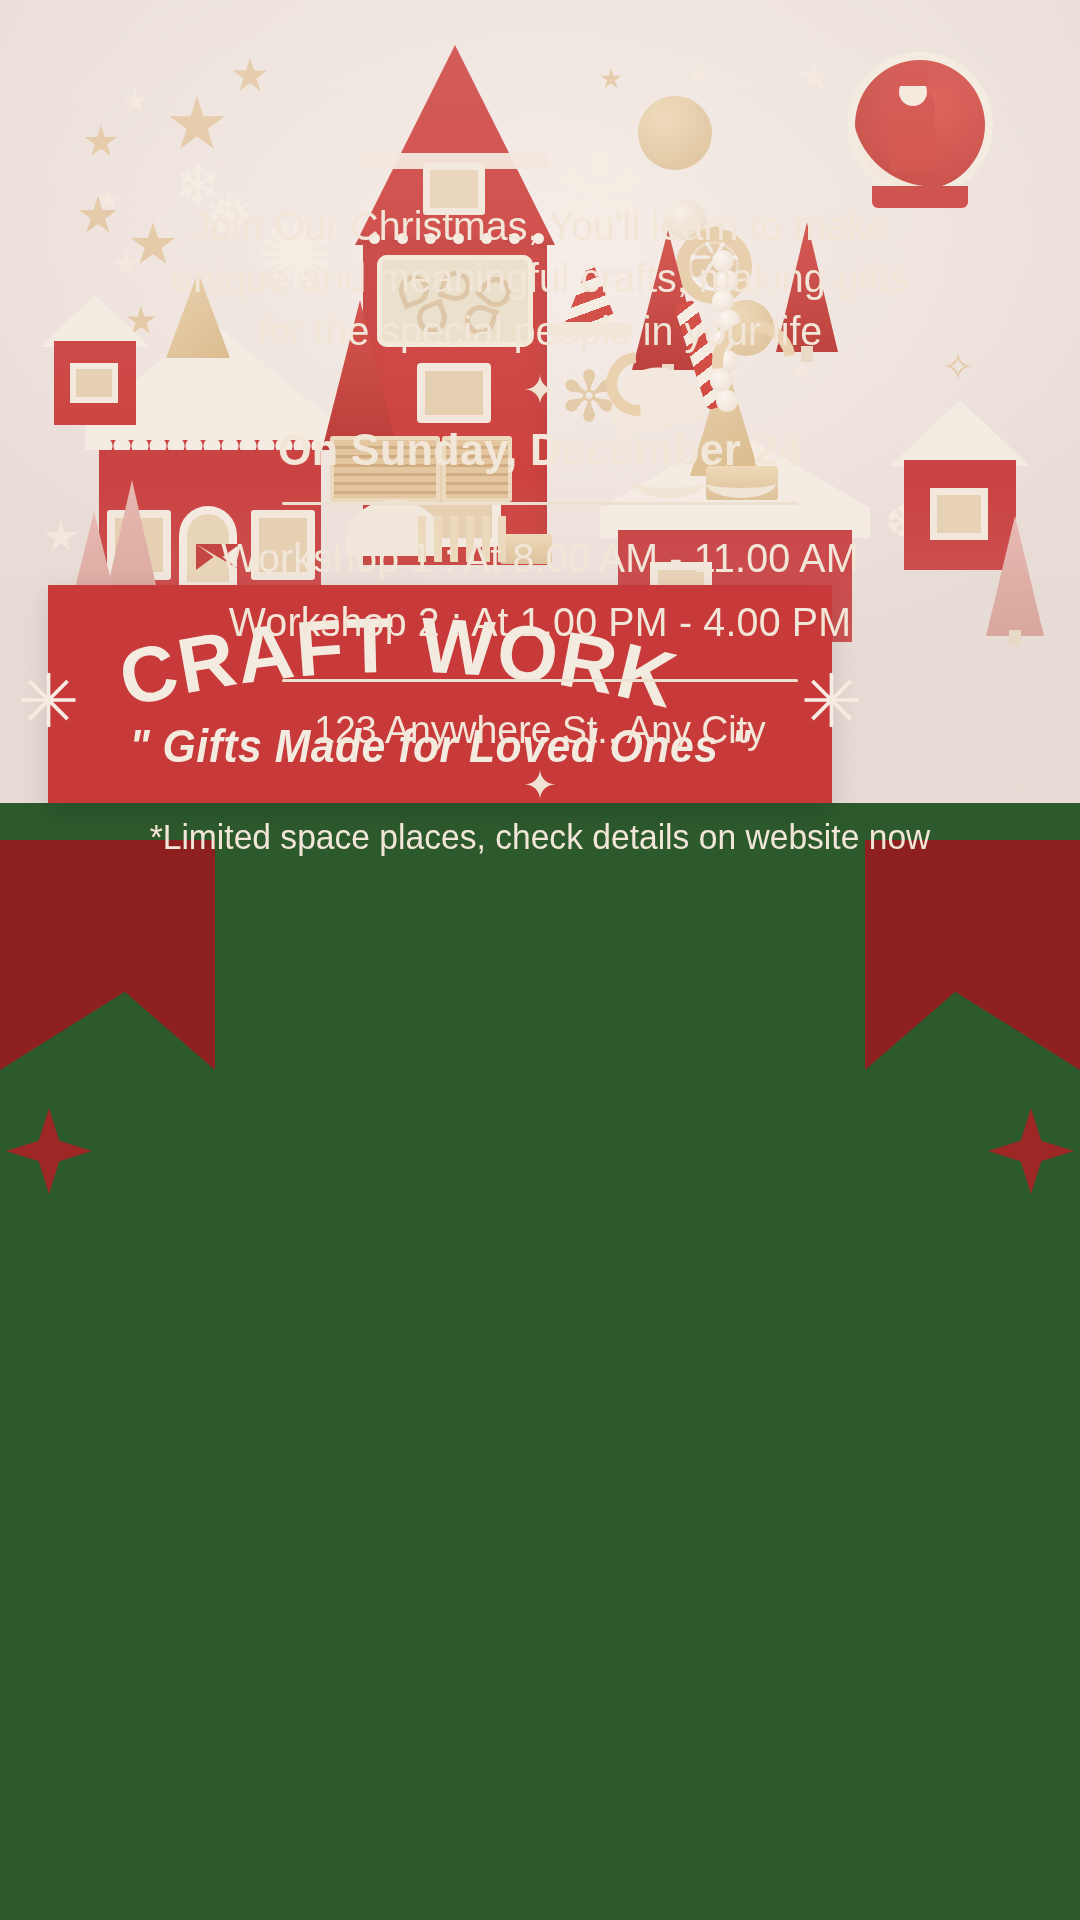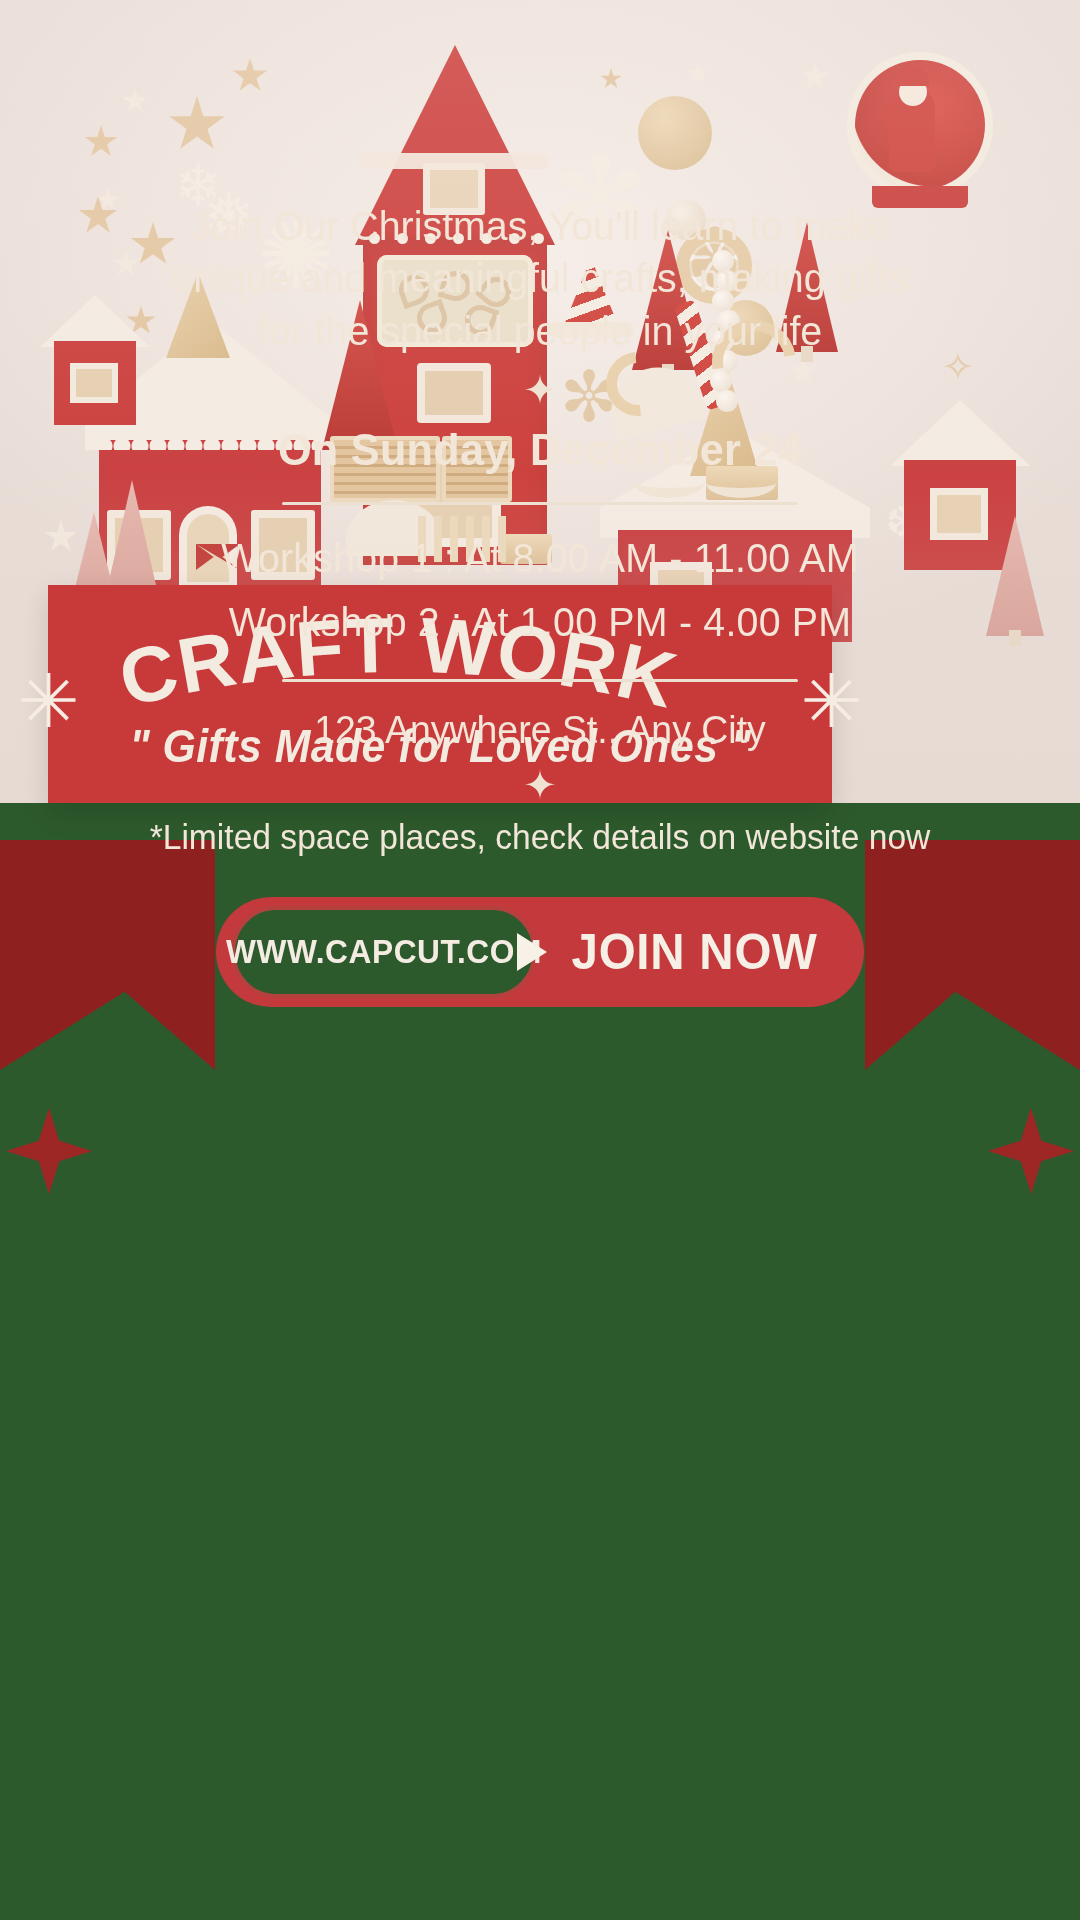--- a/index.html
+++ b/index.html
@@ -634,24 +634,15 @@
     </div>
 
     <div class="rule bottom"></div>
 
     <div class="venue">123 Anywhere St., Any City</div>
 
     <div class="sparkle">✦</div>
 
     <div class="note">*Limited space places, check details on website now</div>
 
-    <div class="cta-wrap">
-      <div class="cta">
-        <div class="cta-url">WWW.CAPCUT.COM</div>
-        <div class="cta-join">
-          <span class="play"></span>
-          <span class="join-label">JOIN NOW</span>
-        </div>
-      </div>
-    </div>
 
   </div>
 </div>
 
 </body></html>

